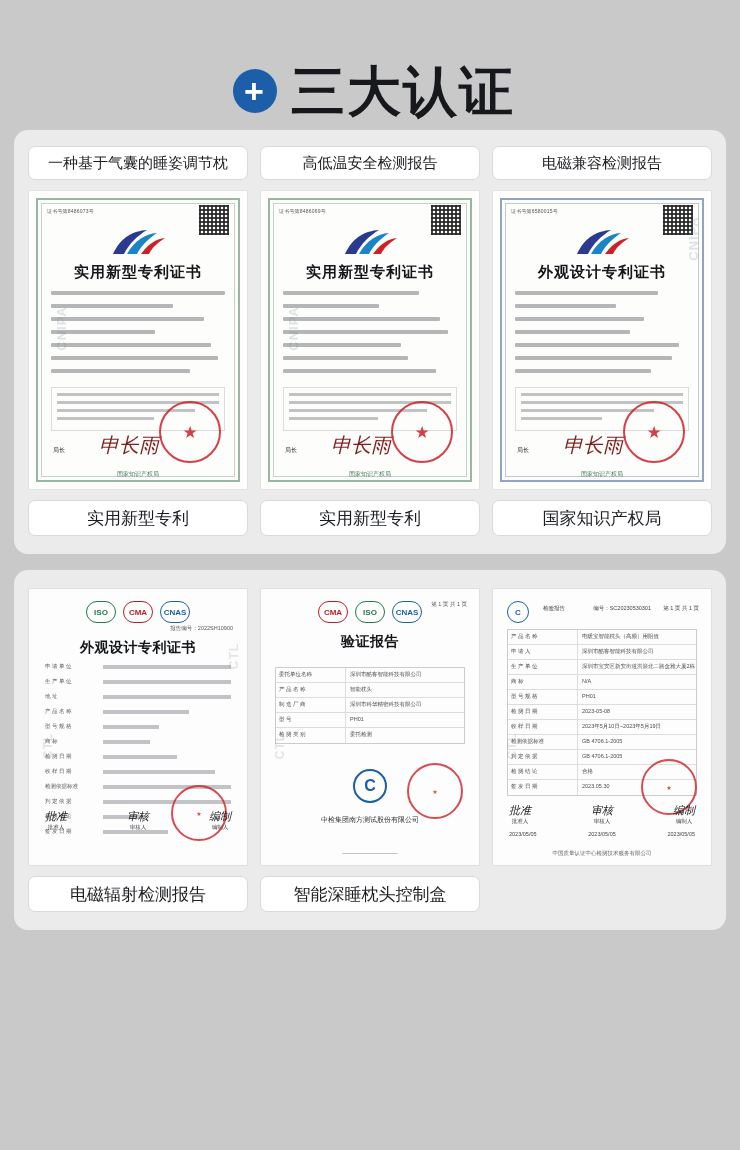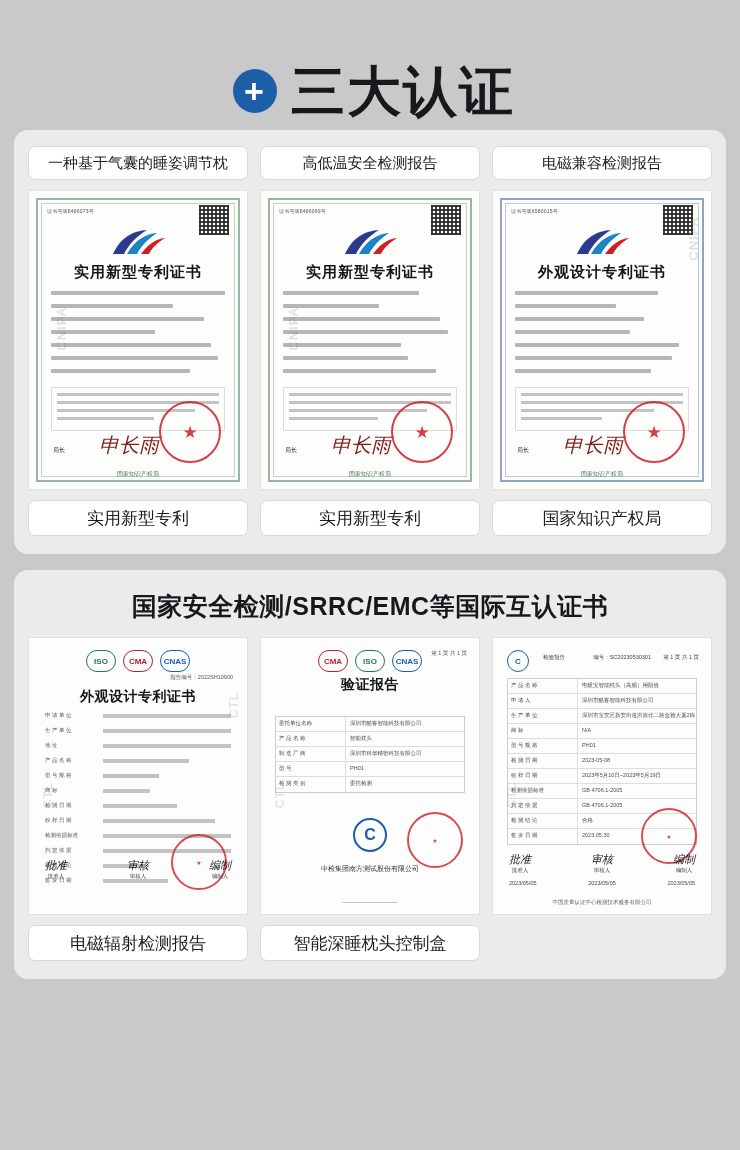--- a/index.html
+++ b/index.html
@@ -514,21 +514,20 @@
         <div class="cert-foot">国家知识产权局</div>
         <div class="cert-wm wm-b">CNIPA</div>
       </div>
       <div class="cap-bottom">国家知识产权局</div>
     </div>
 
   </div>
 </div>
 
 <div class="panel panel-2">
-  <div class="section-title">国家安全检测/SRRC/EMC等国际互认证书</div>
   <div class="cards">
 
     <div class="card">
       <div class="rep">
         <div class="rep-marks">
           <div class="mark green">ISO</div>
           <div class="mark">CMA</div>
           <div class="mark blue">CNAS</div>
         </div>
         <div style="position:absolute;top:36px;right:14px;font-size:5.5px;color:#555;">报告编号：2022SH10900</div>
@@ -596,21 +595,21 @@
     </div>
 
     <div class="card">
       <div class="rep">
         <div class="rep-marks">
           <div class="mark">CMA</div>
           <div class="mark green">ISO</div>
           <div class="mark blue">CNAS</div>
         </div>
         <div style="position:absolute;top:12px;right:12px;font-size:5.5px;color:#555;">第 1 页 共 1 页</div>
-        <div class="rep-title" style="top:38px">验证报告</div>
+        <div class="rep-title" style="top:44px">验证报告</div>
         <div class="rep-table" style="top:78px">
           <div class="r">
               <div class="c1">委托单位名称</div>
               <div class="c2">深圳市酷客智能科技有限公司</div>
             </div>
           <div class="r">
               <div class="c1">产 品 名 称</div>
               <div class="c2">智能枕头</div>
             </div>
           <div class="r">

